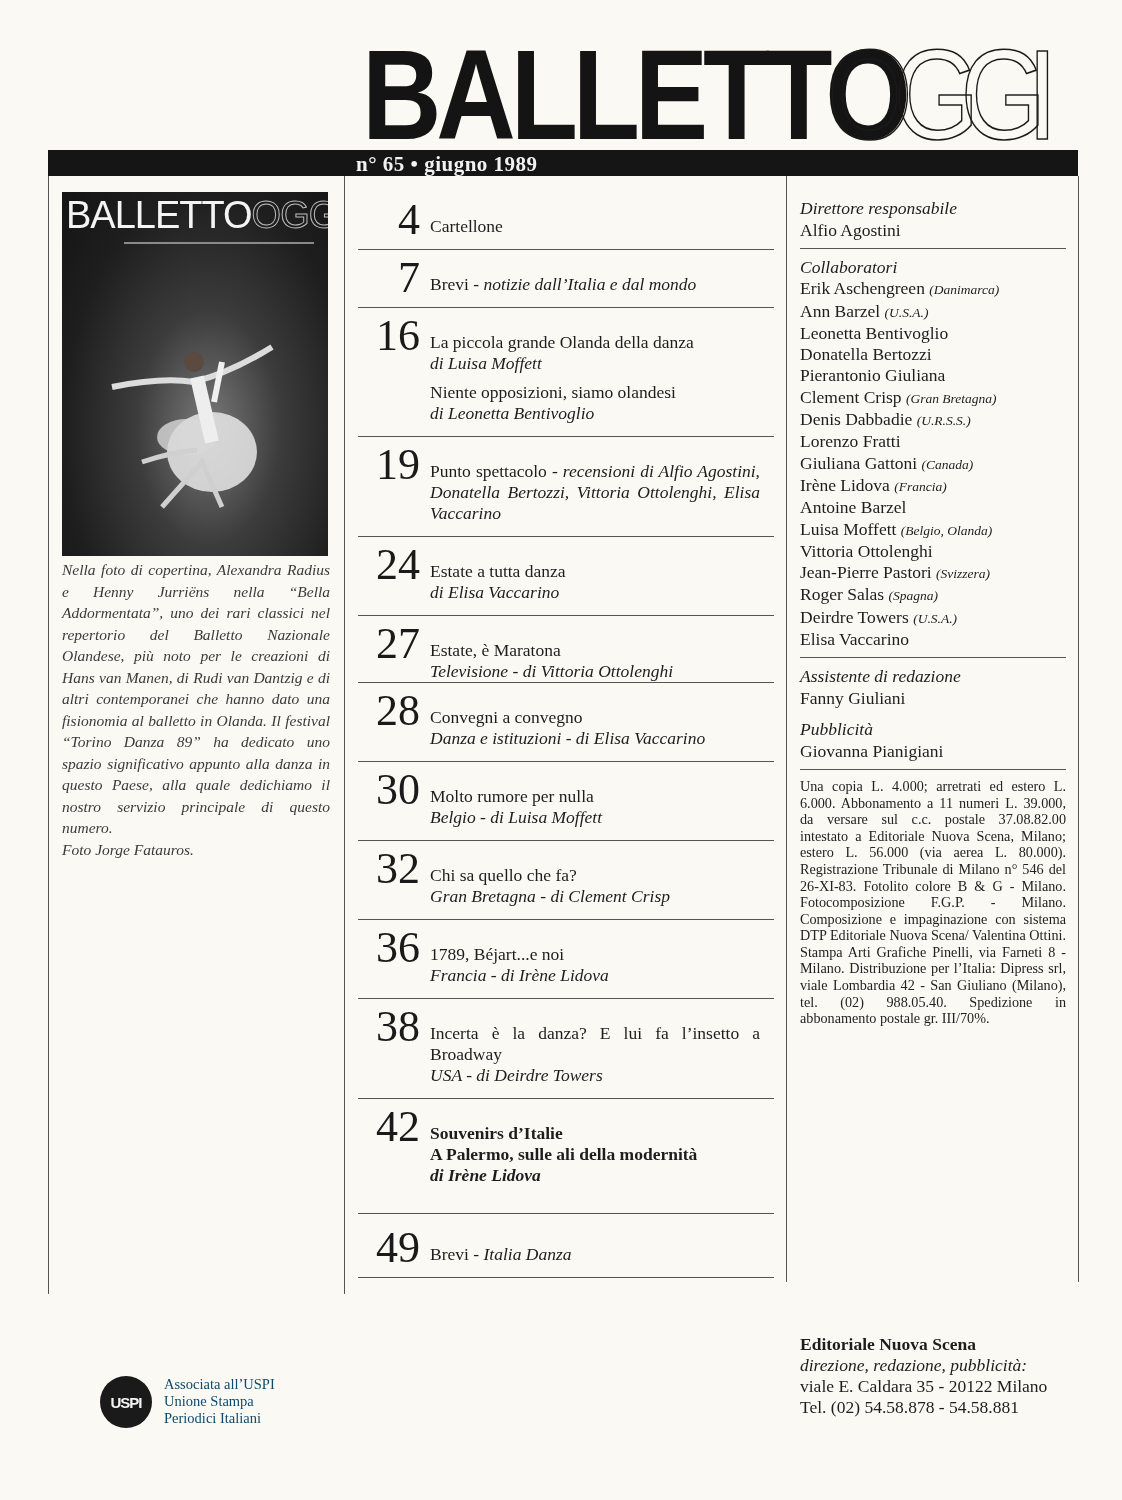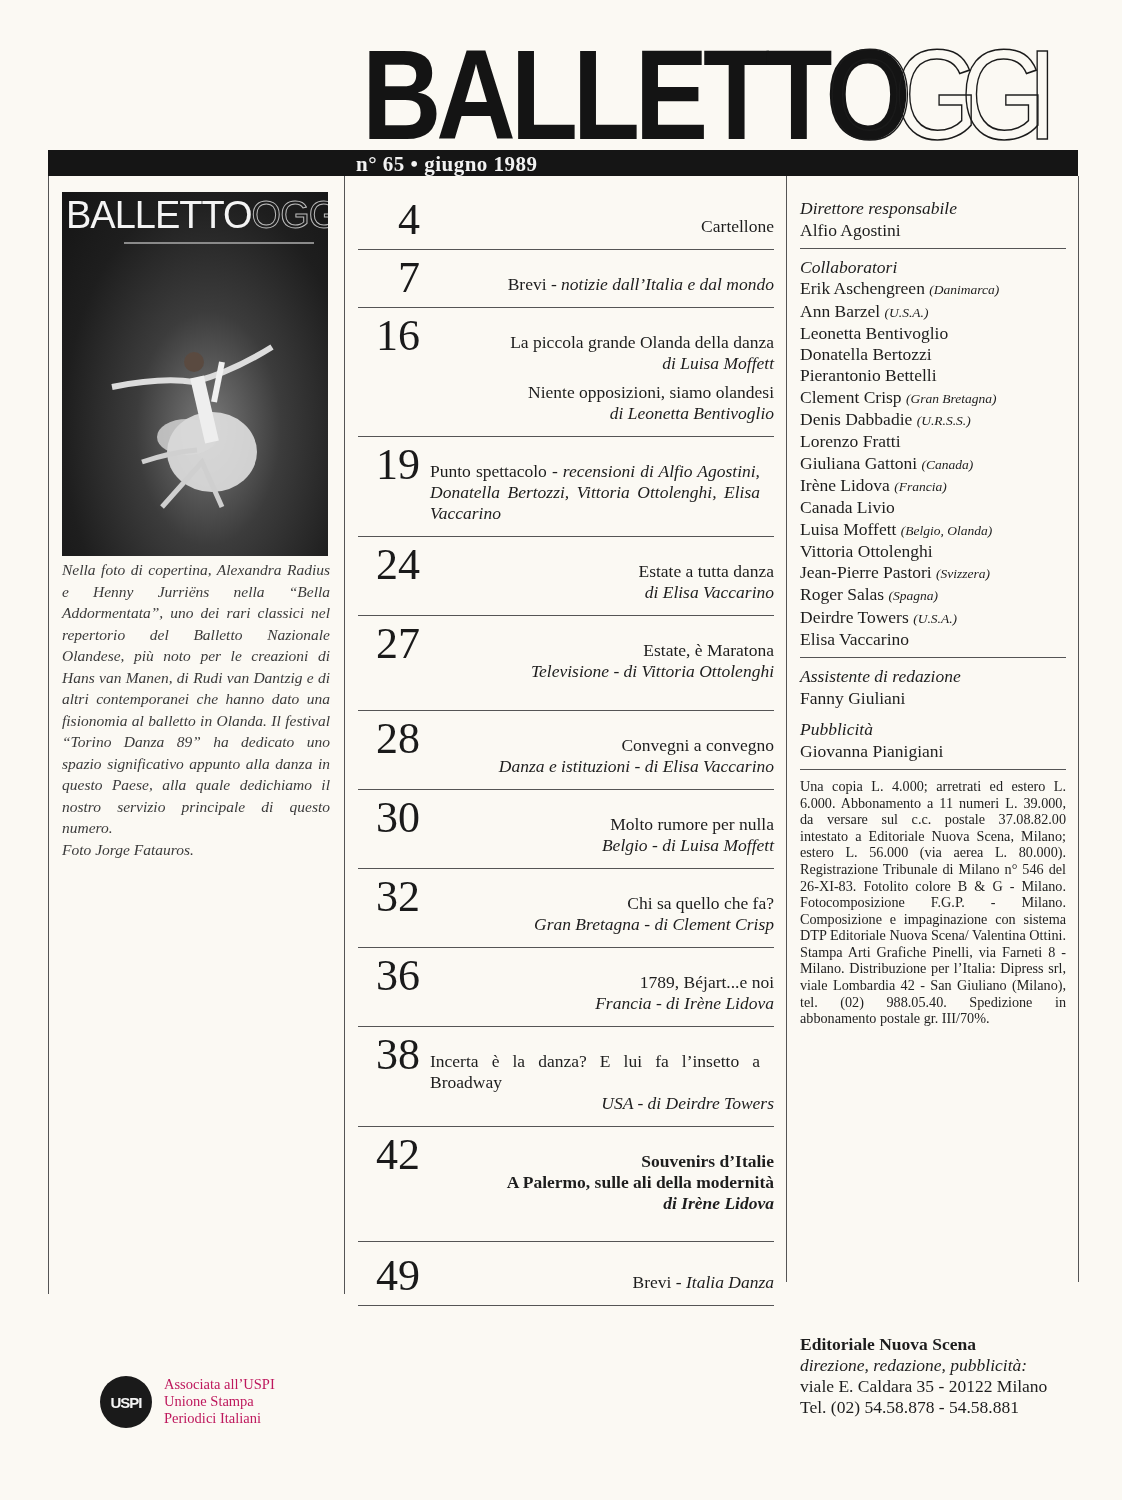--- a/index.html
+++ b/index.html
@@ -73,33 +73,33 @@
     position: absolute; left: 100px; top: 1376px;
     width: 52px; height: 52px; border-radius: 50%;
     background: #1a1a1a; color: #f4f4f4;
     font-family: "Liberation Sans", "DejaVu Sans", sans-serif;
     font-weight: bold; font-size: 15px;
     display: flex; align-items: center; justify-content: center;
     letter-spacing: -1px;
   }
   .uspi-text {
     position: absolute; left: 164px; top: 1376px;
-    font-size: 14.5px; line-height: 17px; color: #be185d;
+    font-size: 14.5px; line-height: 17px; color: #0c4a6e;
   }
   .uspi-text div { white-space: nowrap; }
 
   
   .toc { position: absolute; left: 358px; top: 192px; width: 416px; }
   .toc-entry { position: relative; border-bottom: 1.5px solid #555; }
   .toc-entry .num {
     position: absolute; left: 0; width: 62px; text-align: right;
     font-size: 44px; line-height: 44px; color: #1a1a1a;
   }
   .toc-entry .body { margin-left: 72px; }
-  .toc-entry .line { font-size: 17.5px; line-height: 21px; white-space: nowrap; text-align: right; }
+  .toc-entry .line { font-size: 17.5px; line-height: 21px; white-space: nowrap; }
   .toc-entry .line.wrap { white-space: normal; }
   .toc-entry .it { font-style: italic; }
   .toc-entry .gap { height: 8px; }
 
   
   .info { position: absolute; left: 800px; top: 198px; width: 266px; }
   .info .role { font-style: italic; font-size: 17.5px; line-height: 21.5px; }
   .info .name { font-size: 17.5px; line-height: 21.3px; white-space: nowrap; }
   .info .name .country { font-style: italic; font-size: 13.5px; }
   .info .rule { border-top: 1.5px solid #555; margin: 7px 0 8px 0; width: 266px; }
@@ -185,21 +185,21 @@
         <div class="line wrap" style="text-align: justify; width: 330px;"><span>Punto spettacolo - </span><span class="it">recensioni di Alfio Agostini, Donatella Bertozzi, Vittoria Ottolenghi, Elisa Vaccarino</span></div>
       </div>
     </div>
     <div class="toc-entry" style="padding: 14px 0px 12px;">
       <div class="num" style="top: 6px;">24</div>
       <div class="body" style="padding-top: 10px;">
         <div class="line"><span>Estate a tutta danza</span></div>
         <div class="line"><span class="it">di Elisa Vaccarino</span></div>
       </div>
     </div>
-    <div class="toc-entry" style="padding: 14px 0px 28px;">
+    <div class="toc-entry" style="padding: 14px 0px 0;">
       <div class="num" style="top: 6px;">27</div>
       <div class="body" style="padding-top: 10px;">
         <div class="line"><span>Estate, è Maratona</span></div>
         <div class="line"><span class="it">Televisione - di Vittoria Ottolenghi</span></div>
       </div>
     </div>
     <div class="toc-entry" style="padding: 14px 0px 12px;">
       <div class="num" style="top: 6px;">28</div>
       <div class="body" style="padding-top: 10px;">
         <div class="line"><span>Convegni a convegno</span></div>
@@ -253,27 +253,27 @@
 <div class="info">
   <div class="role">Direttore responsabile</div>
   <div class="name">Alfio Agostini</div>
   <div class="rule"></div>
   <div class="role">Collaboratori</div>
   <div id="collab-list">
       <div class="name"><span>Erik Aschengreen</span> <span class="country">(Danimarca)</span></div>
       <div class="name"><span>Ann Barzel</span> <span class="country">(U.S.A.)</span></div>
       <div class="name"><span>Leonetta Bentivoglio</span></div>
       <div class="name"><span>Donatella Bertozzi</span></div>
-      <div class="name"><span>Pierantonio Bettelli</span></div>
+      <div class="name"><span>Pierantonio Giuliana</span></div>
       <div class="name"><span>Clement Crisp</span> <span class="country">(Gran Bretagna)</span></div>
       <div class="name"><span>Denis Dabbadie</span> <span class="country">(U.R.S.S.)</span></div>
       <div class="name"><span>Lorenzo Fratti</span></div>
       <div class="name"><span>Giuliana Gattoni</span> <span class="country">(Canada)</span></div>
       <div class="name"><span>Irène Lidova</span> <span class="country">(Francia)</span></div>
-      <div class="name"><span>Canada Livio</span></div>
+      <div class="name"><span>Antoine Barzel</span></div>
       <div class="name"><span>Luisa Moffett</span> <span class="country">(Belgio, Olanda)</span></div>
       <div class="name"><span>Vittoria Ottolenghi</span></div>
       <div class="name"><span>Jean-Pierre Pastori</span> <span class="country">(Svizzera)</span></div>
       <div class="name"><span>Roger Salas</span> <span class="country">(Spagna)</span></div>
       <div class="name"><span>Deirdre Towers</span> <span class="country">(U.S.A.)</span></div>
       <div class="name"><span>Elisa Vaccarino</span></div>
     </div>
   <div class="rule"></div>
   <div class="role">Assistente di redazione</div>
   <div class="name">Fanny Giuliani</div>

